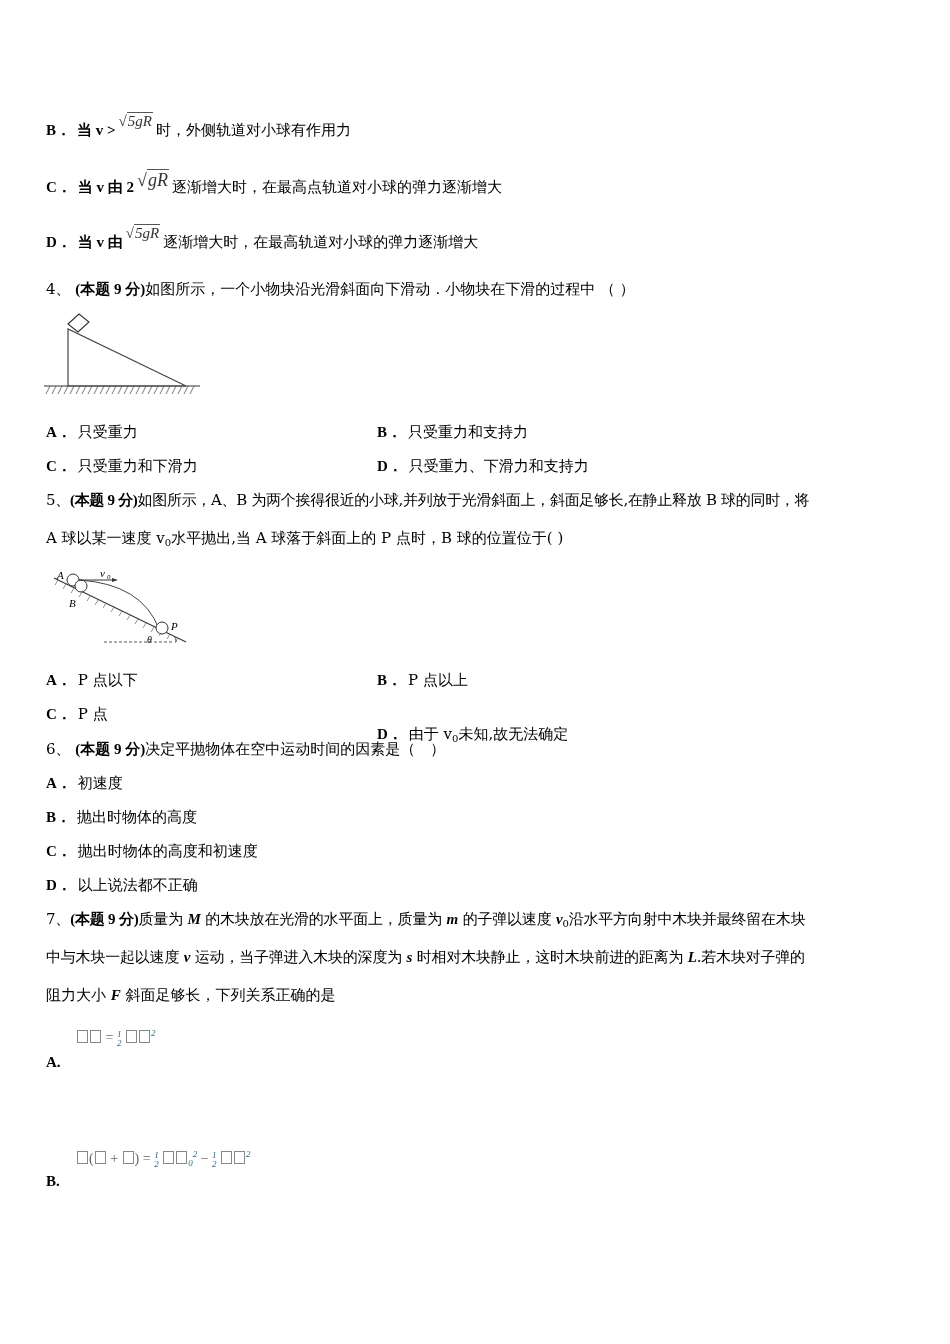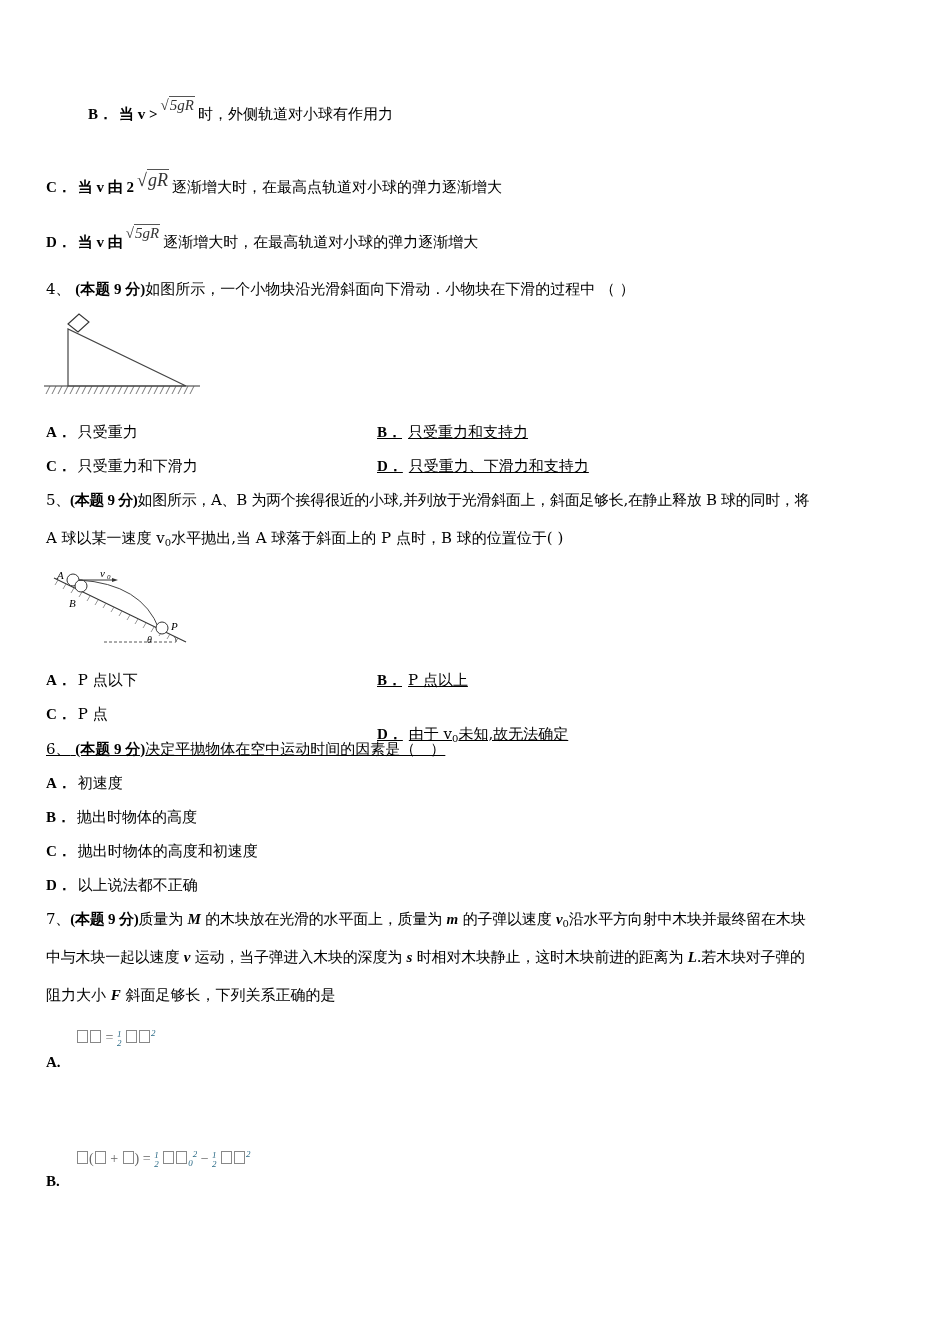--- a/index.html
+++ b/index.html
@@ -12,27 +12,27 @@
           display: inline-block; position: relative; top: -9px; padding: 0 3px; }
   .sqrt .rad { font-style: normal; }
   .sqrt .over { border-top: 1px solid #555; padding: 0 1px; }
   .it { font-style: italic; font-family: "Liberation Serif", serif; font-weight: bold; }
   .sub { font-size: 10px; vertical-align: -3px; }
   .formula { position: absolute; left: 76px; font-family: "Liberation Serif", serif; color: #666; font-size: 14px; white-space: nowrap; }
   .formula .box { display: inline-block; width: 9px; height: 11px; border: 1px solid #888; margin: 0 1px; vertical-align: -1px; }
   .formula .frac { display: inline-block; font-size: 9px; line-height: 9px; text-align: center; vertical-align: -4px; color: #2a6a86; font-style: italic; }
   .formula .sup { font-size: 9px; vertical-align: 6px; font-style: italic; color:#2a6a86; }
   .formula .subs { font-size: 9px; vertical-align: -3px; font-style: italic; color:#2a6a86; }
-  .col2 { position: absolute; left: 377px; text-decoration: underline; }
+  .col2 { position: absolute; left: 377px; }
   svg { position: absolute; }
 </style>
 </head>
 <body>
 
-<div class="line" style="top:104px;margin-left:42px;">
+<div class="line" style="top:120px;">
   <span class="lbl">B．</span><span class="b">当 v &gt;</span><span class="sqrt"><span class="rad">√</span><span class="over">5gR</span></span><span>时，外侧轨道对小球有作用力</span>
 </div>
 <div class="line" style="top:176px;">
   <span class="lbl">C．</span><span class="b">当 v 由 2</span><span class="sqrt" style="font-size:18px;top:-6px;"><span class="rad">√</span><span class="over">gR</span></span><span>逐渐增大时，在最高点轨道对小球的弹力逐渐增大</span>
 </div>
 <div class="line" style="top:232px;">
   <span class="lbl">D．</span><span class="b">当 v 由</span><span class="sqrt"><span class="rad">√</span><span class="over">5gR</span></span><span>逐渐增大时，在最高轨道对小球的弹力逐渐增大</span>
 </div>
 
 <div class="line" style="top:279px;">
@@ -131,21 +131,21 @@
 <div class="line col2" style="top:670px;">
   <span class="lbl">B．</span><span>P 点以上</span>
 </div>
 <div class="line" style="top:704px;">
   <span class="lbl">C．</span><span>P 点</span>
 </div>
 <div class="line col2" style="top:724px;">
   <span class="lbl">D．</span><span>由于 v</span><span class="sub">0</span><span>未知,故无法确定</span>
 </div>
 
-<div class="line" style="top:739px;text-decoration:underline;">
+<div class="line" style="top:739px;">
   <span>6、</span>
   <span class="b">(本题 9 分)</span><span>决定平抛物体在空中运动时间的因素是（　）</span>
 </div>
 <div class="line" style="top:773px;">
   <span class="lbl">A．</span><span>初速度</span>
 </div>
 <div class="line" style="top:807px;">
   <span class="lbl">B．</span><span>抛出时物体的高度</span>
 </div>
 <div class="line" style="top:841px;">

